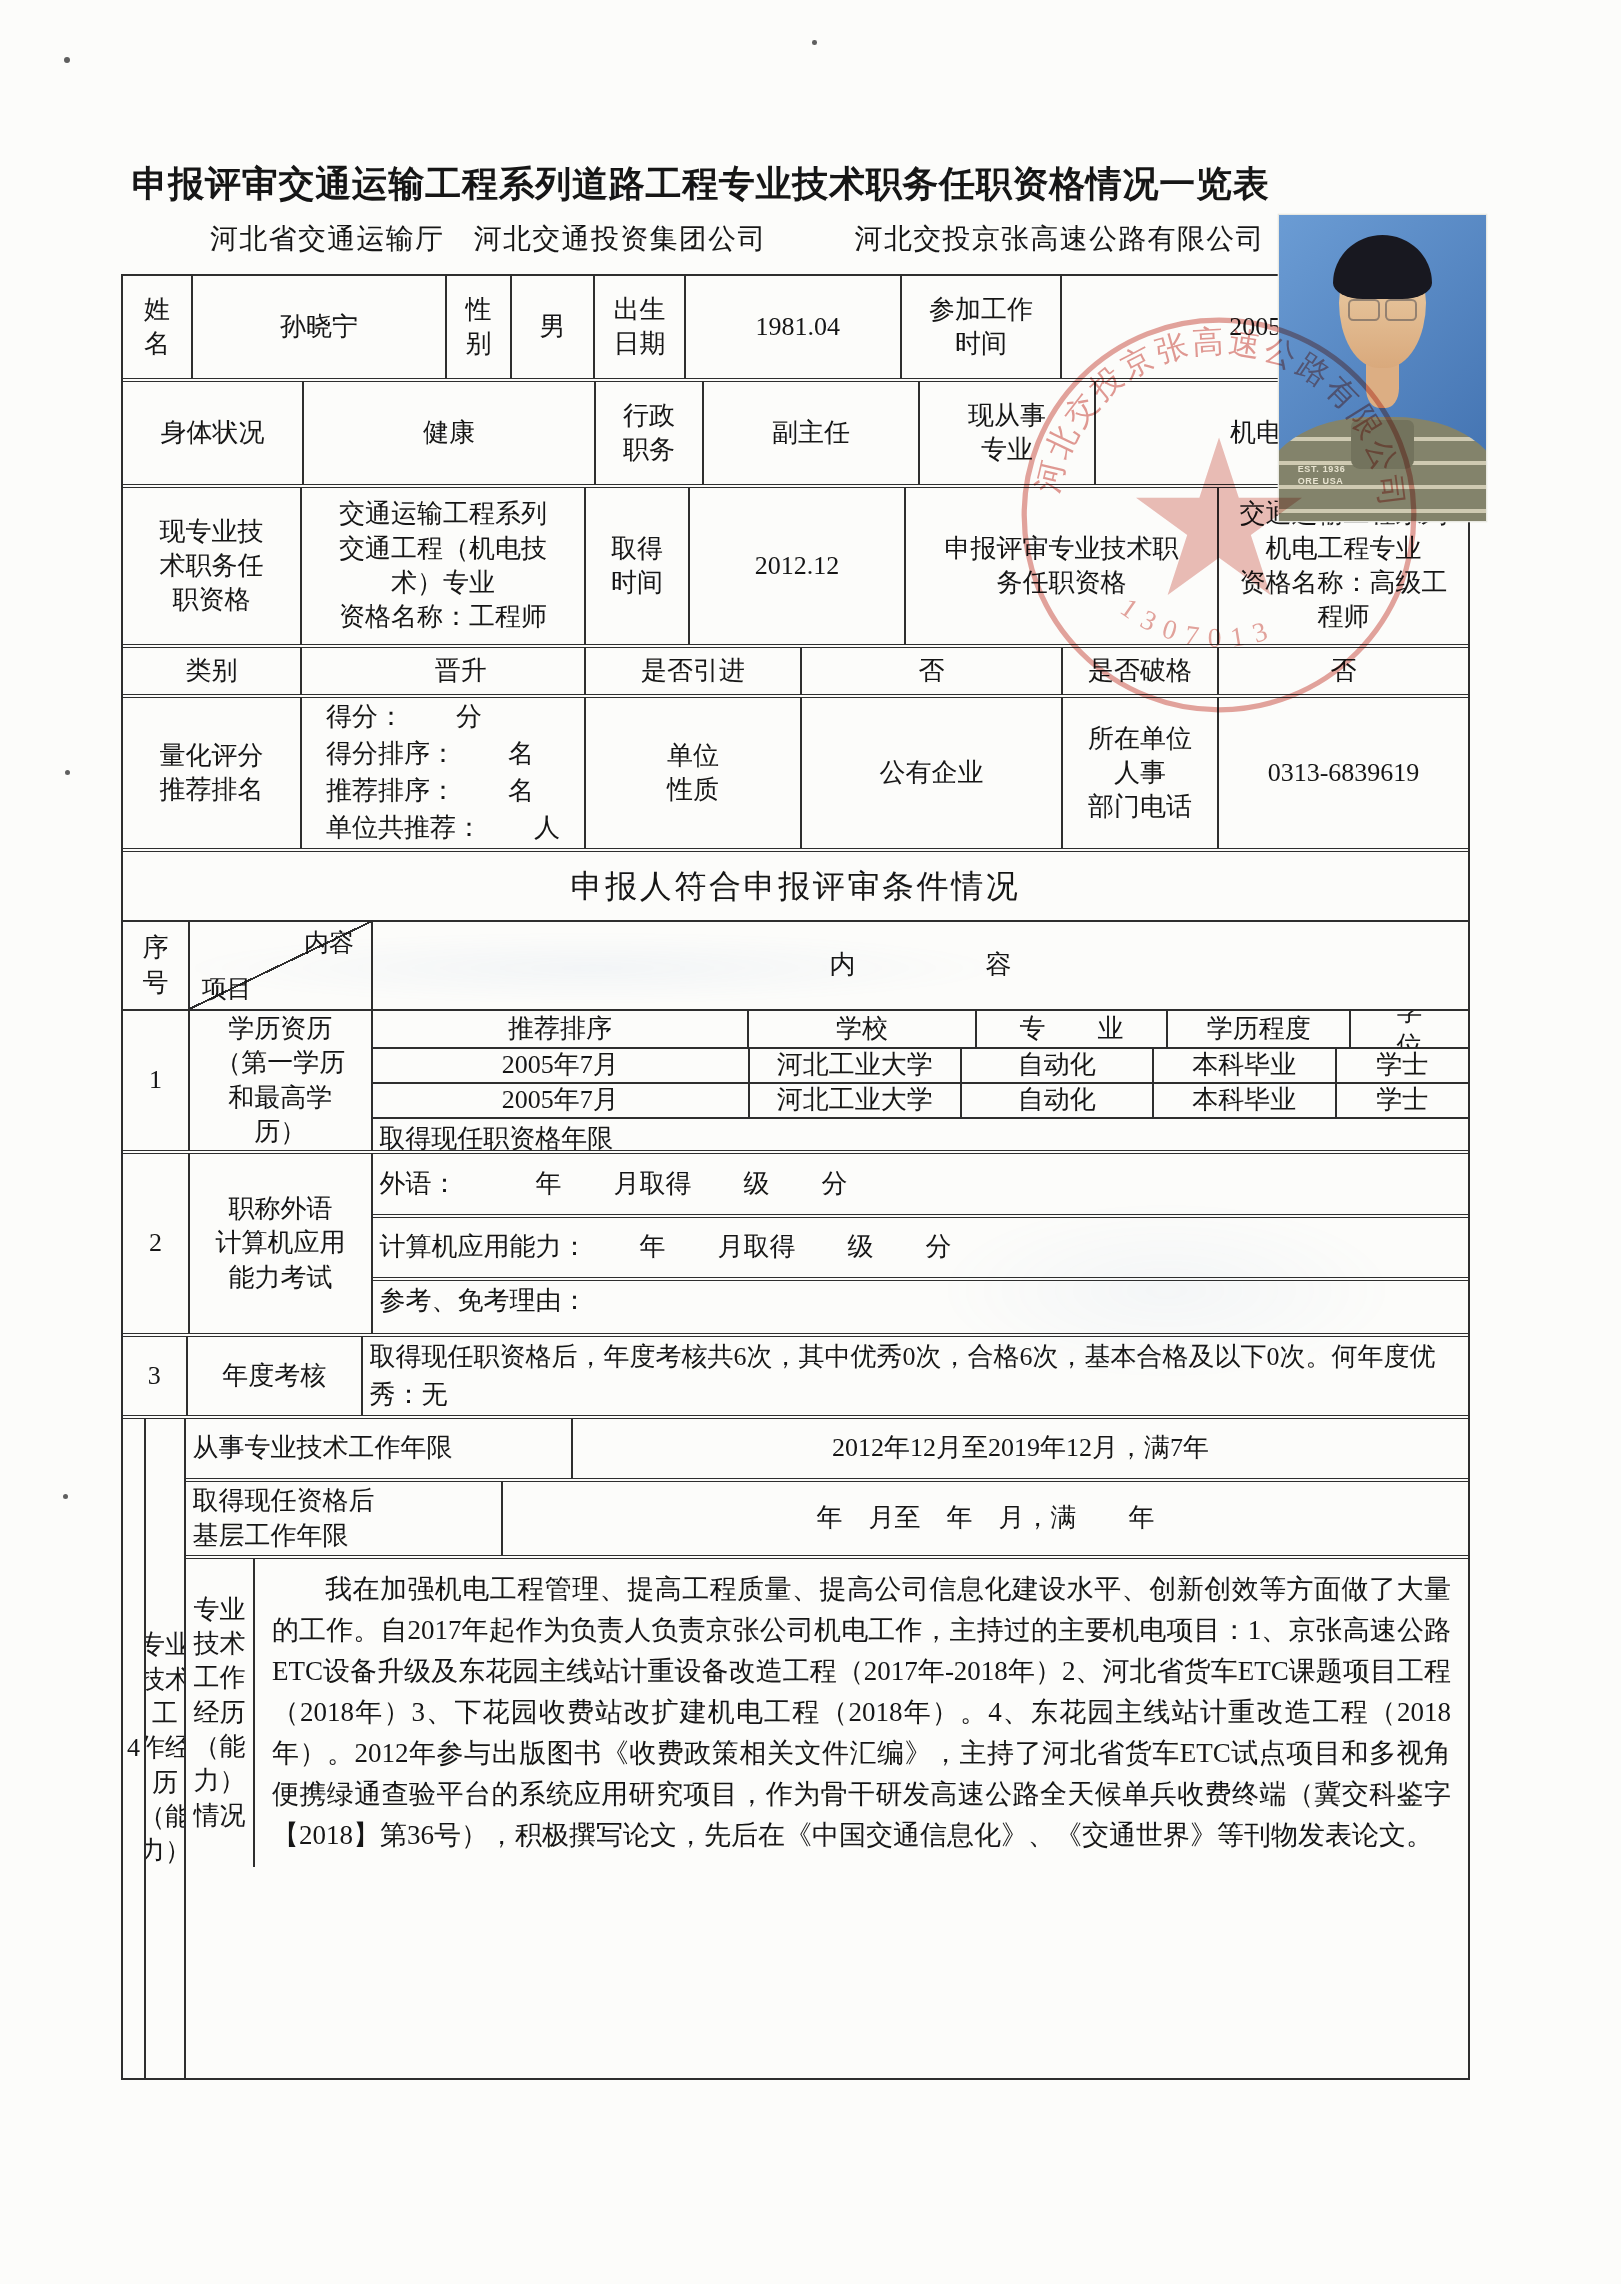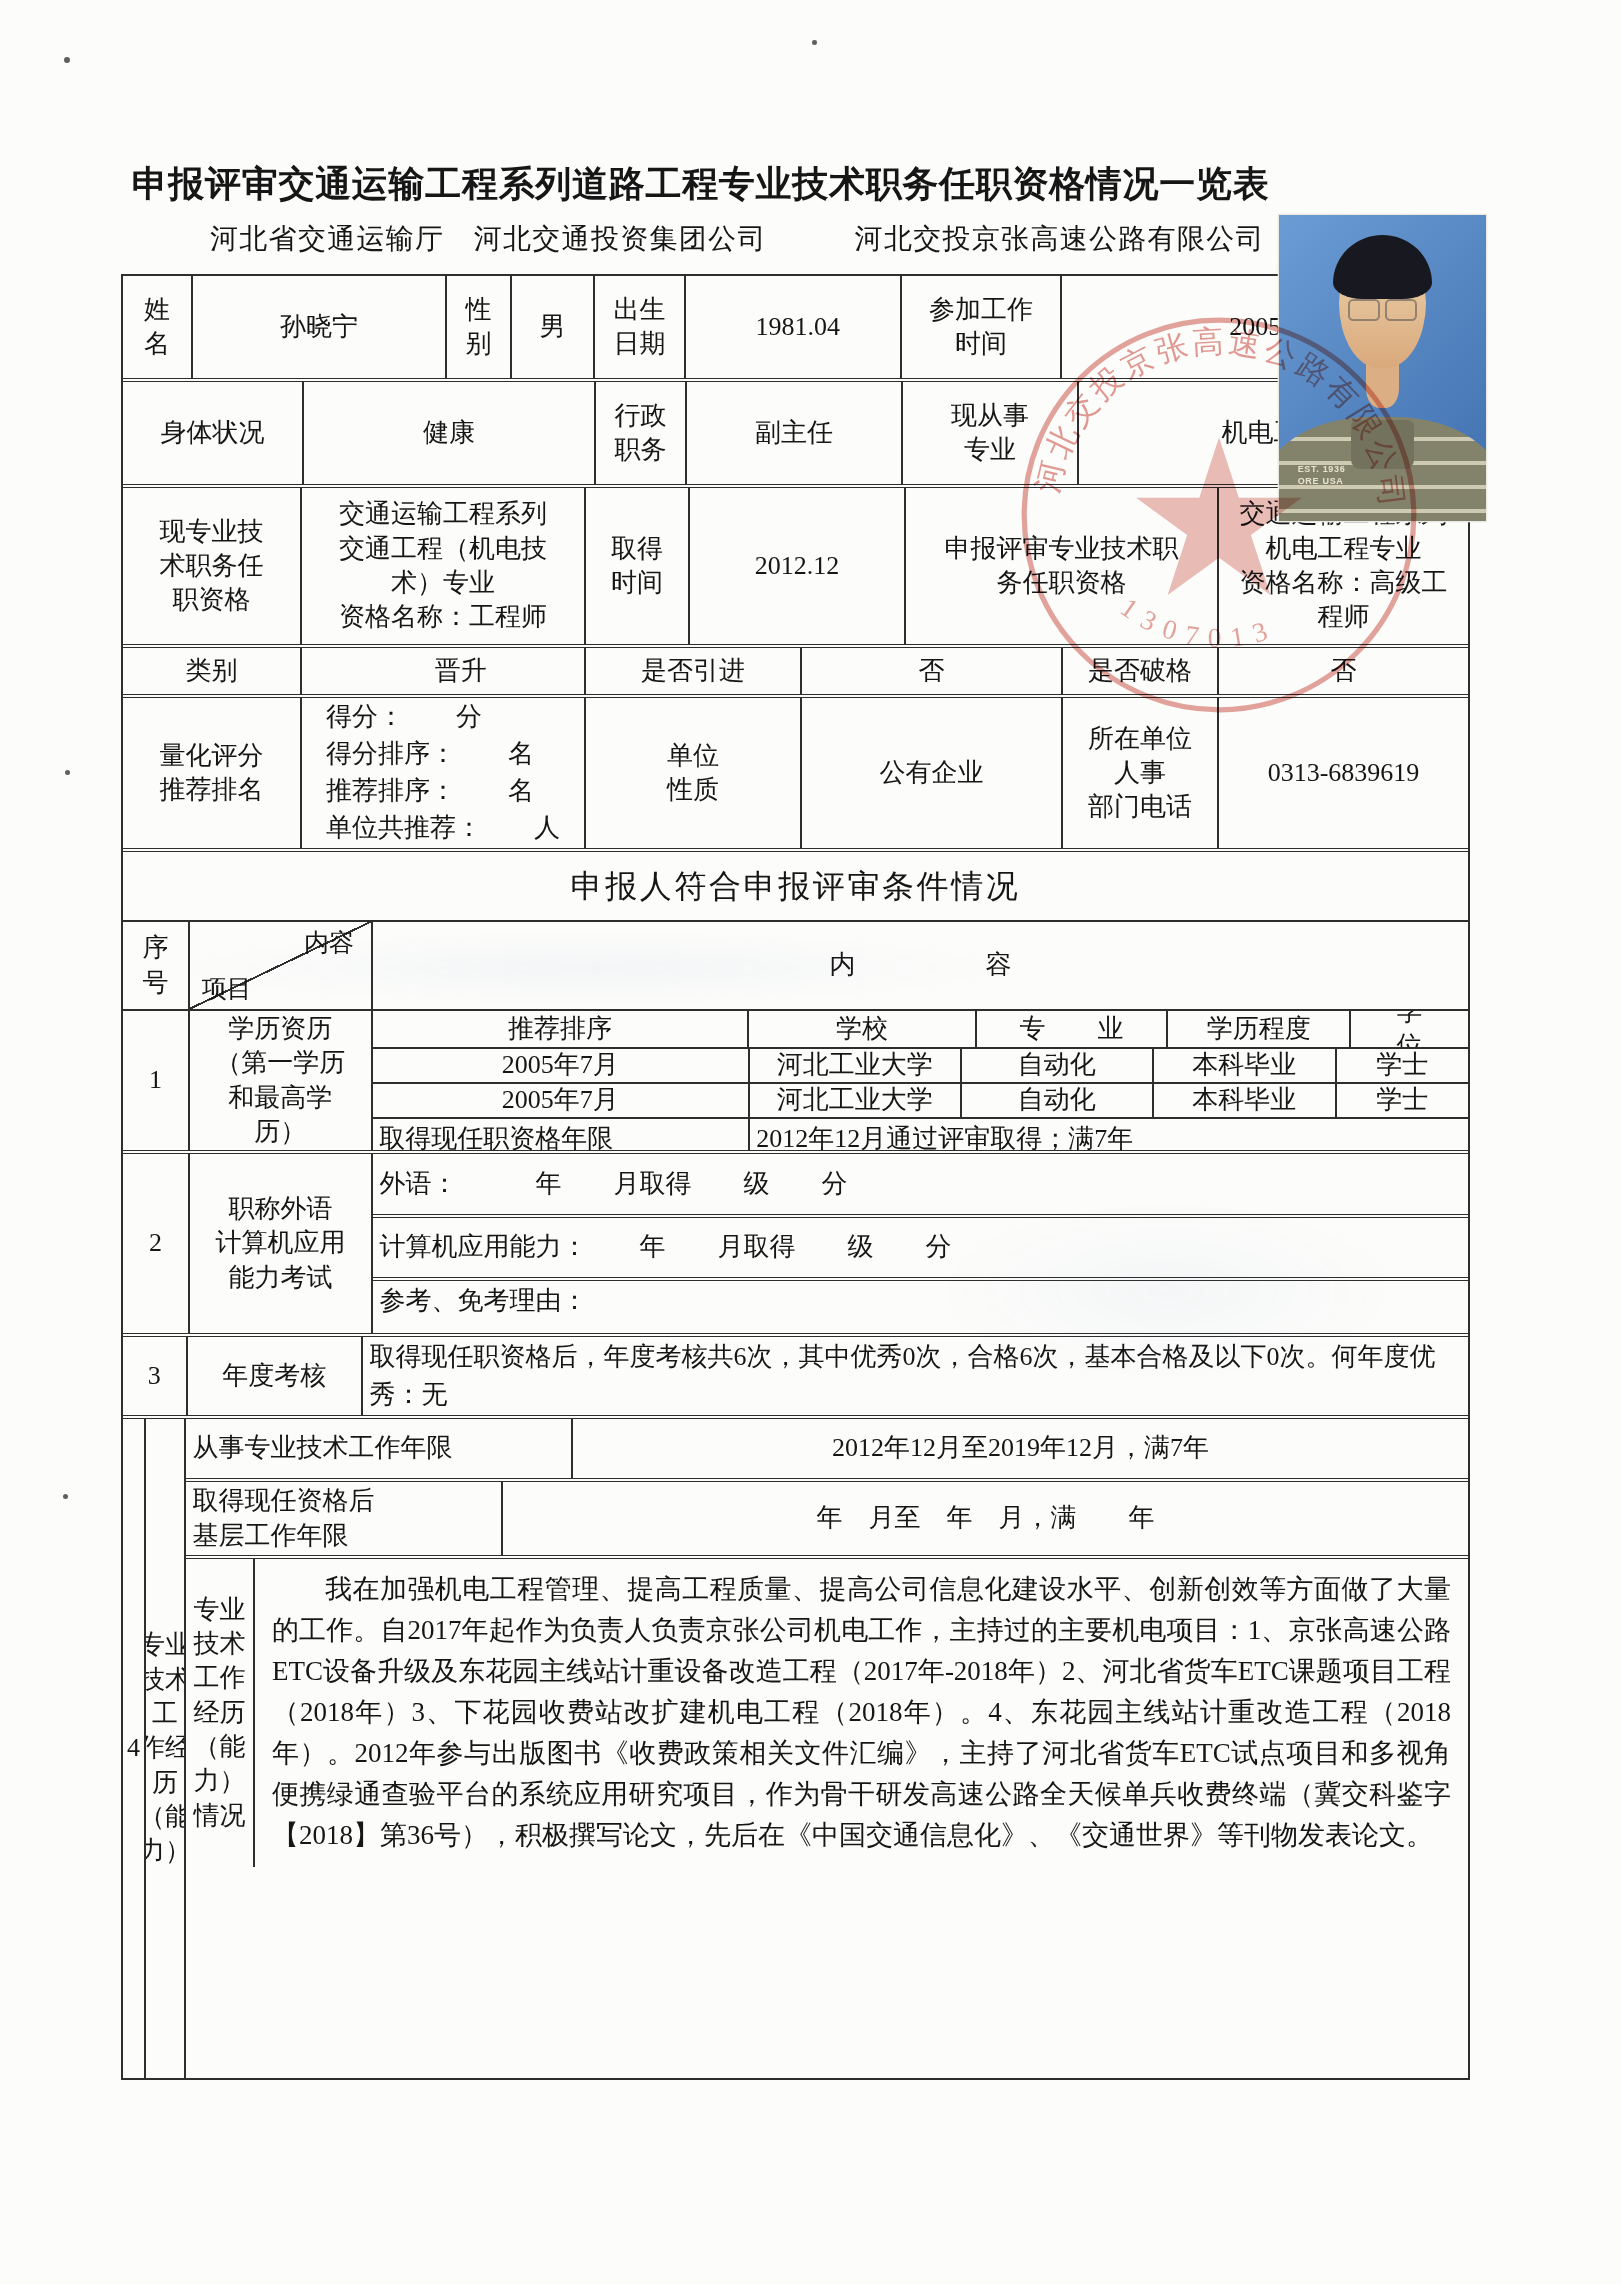--- a/index.html
+++ b/index.html
@@ -77,21 +77,21 @@
 日期</div>
       <div class="c" style="width:216px;padding-left:16px;">1981.04</div>
       <div class="c pre" style="width:160px;">参加工作
 时间</div>
       <div class="c grow">2005.7</div>
     </div>
 
     <div class="trow sep-d" style="height:106px;">
       <div class="c" style="width:179px;">身体状况</div>
       <div class="c" style="width:292px;">健康</div>
-      <div class="c pre" style="width:91px;">行政
+      <div class="c pre" style="width:108px;">行政
 职务</div>
       <div class="c" style="width:216px;">副主任</div>
       <div class="c pre" style="width:176px;">现从事
 专业</div>
       <div class="c grow">机电工程</div>
     </div>
 
     <div class="trow sep-d" style="height:160px;">
       <div class="c pre" style="width:177px;">现专业技
 术职务任
@@ -177,21 +177,20 @@
         </div>
         <div class="subrow sep-s" style="height:35px;">
           <div class="c" style="width:375px;">2005年7月</div>
           <div class="c" style="width:212px;">河北工业大学</div>
           <div class="c" style="width:192px;">自动化</div>
           <div class="c" style="width:183px;">本科毕业</div>
           <div class="c grow">学士</div>
         </div>
         <div class="subrow sep-s grow">
           <div class="c left" style="width:375px;">取得现任职资格年限</div>
-          <div class="c left grow">2012年12月通过评审取得；满7年</div>
         </div>
       </div>
     </div>
 
     <div class="trow sep-d" style="height:183px;">
       <div class="c" style="width:65px;">2</div>
       <div class="c pre" style="width:183px;">职称外语
 计算机应用
 能力考试</div>
       <div class="c col grow">

